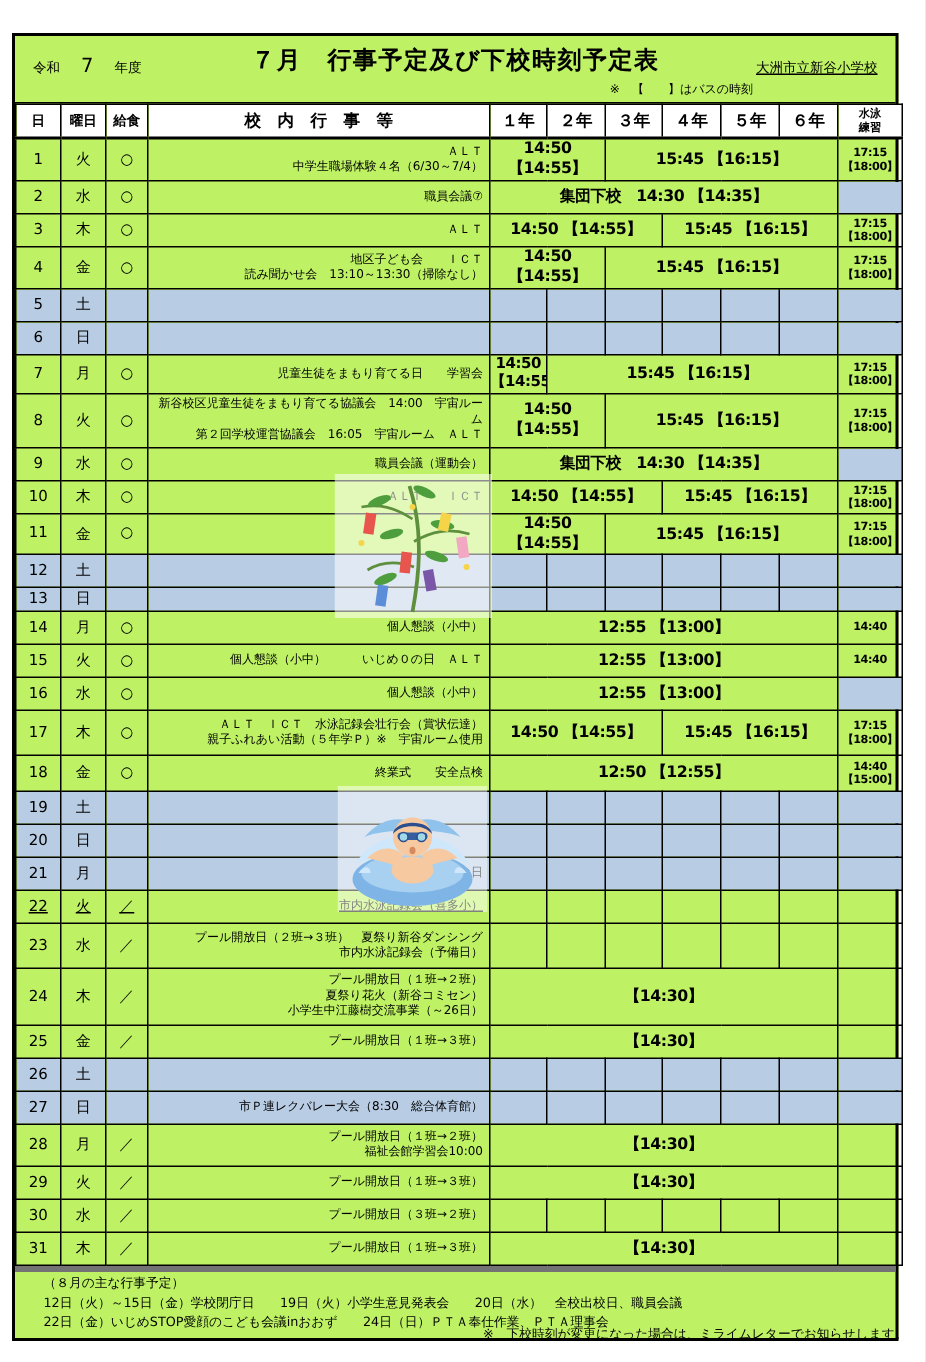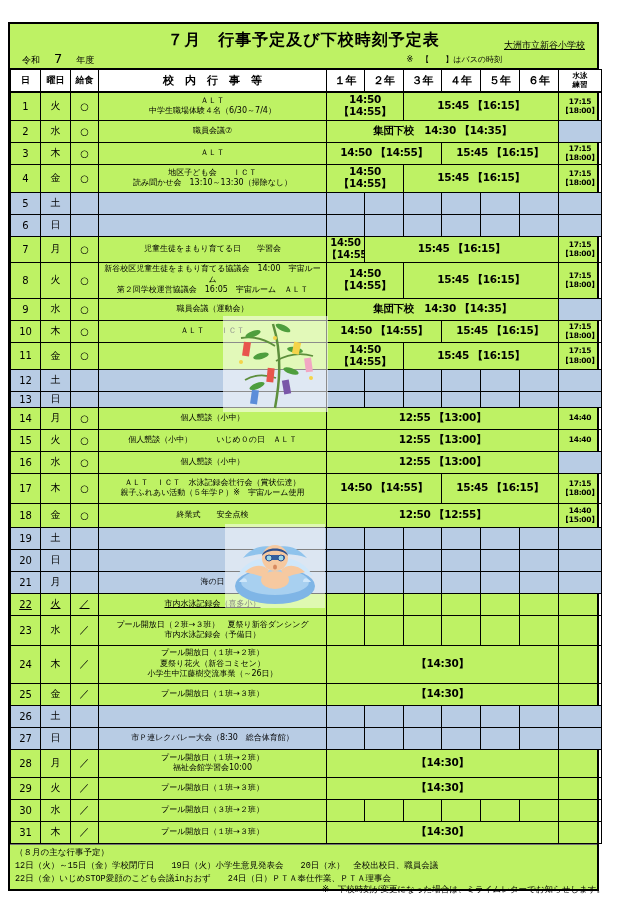--- a/index.html
+++ b/index.html
@@ -12,51 +12,50 @@
     position:absolute;left:8px;top:22px;width:591px;
     border:2px solid #000;background:#bef264;box-sizing:border-box;
   }
   .title-area{position:relative;height:44px;border-bottom:1px solid #000;}
   .main-title{
     text-align:center;font-size:16px;font-weight:bold;padding-top:6px;
     letter-spacing:1px;
   }
   .school-name{position:absolute;right:12px;top:15px;font-size:9px;text-decoration:underline;}
   .bus-note{position:absolute;right:95px;top:30px;font-size:8px;}
-  .year-label{position:absolute;left:12px;top:27px;font-size:9px;}
+  .year-label{position:absolute;left:12px;top:13px;font-size:9px;}
   .year-label .num{font-size:13px;padding:0 14px;}
   table{border-collapse:collapse;table-layout:fixed;width:100%;}
   col.c-day{width:30px}col.c-wd{width:30px}col.c-lunch{width:28px}
   col.c-events{width:228px}
   col.c-g{width:38px}col.c-g2{width:39px}
   col.c-swim{width:43px}
   th,td{border:1px solid #000;padding:0;overflow:hidden;}
   thead th{
     height:21px;font-size:11px;font-weight:bold;text-align:center;
     border-bottom:2px solid #000;background:#fff;
   }
   thead th.sm{font-size:9px;}
   thead th.swim-h{font-size:7.5px;white-space:pre-line;line-height:1.15;}
   td.day,td.weekday{font-size:10px;text-align:center;}
   td.lunch{font-size:10px;text-align:center;}
   td.events{
-    font-size:8px;text-align:center;vertical-align:middle;
+    font-size:8px;text-align:right;vertical-align:middle;
     padding:1px 4px;white-space:pre-line;line-height:1.3;
   }
   td.time{font-size:10.5px;font-weight:bold;text-align:center;letter-spacing:-0.3px;}
   td.time.small{font-size:10px;line-height:1.25;white-space:pre-line;letter-spacing:-0.3px;}
   td.swim{
     font-size:7.5px;font-weight:bold;text-align:center;
     white-space:pre-line;line-height:1.25;letter-spacing:-0.3px;
   }
   .shade{background:#b8cce4;}
   .august-block{
-    border-top:1px solid #737373;font-size:8.5px;line-height:1.55;
-    padding:2px 5px 3px 5px;
-    font-family:Liberation Mono, monospace;
+    border-top:4px solid #737373;font-size:8.5px;line-height:1.55;
+    padding:2px 5px 3px 19px;
   }
   .bottom-note{
     position:absolute;right:12px;font-size:8.5px;text-align:right;width:100%;
   }
   .decor{position:absolute;pointer-events:none;}
 </style>
 </head>
 <body>
 
 <div class="sheet">

